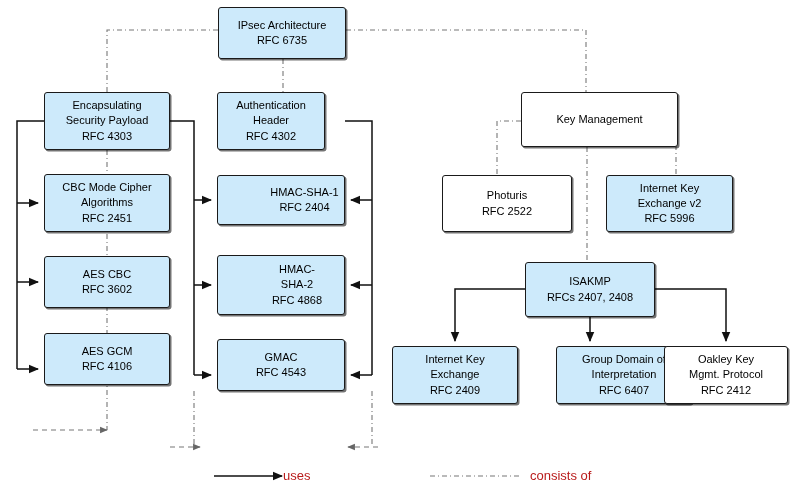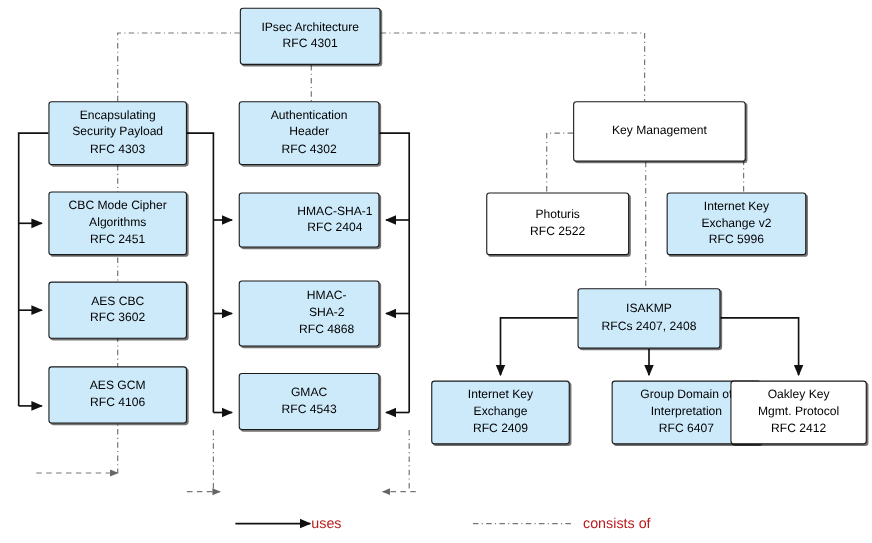--- a/index.html
+++ b/index.html
@@ -73,41 +73,41 @@
     </g>
 
     <g>
       <path d="M430,476 L520,476" stroke="#777" stroke-width="1.1" fill="none" stroke-dasharray="5,3,1,3"></path>
     </g>
   </svg>
 
   <div id="nodes">
       <div class="node blue" style="left: 218px; top: 7px; width: 128px; height: 52px;">
         <span class="ln">IPsec Architecture</span>
-        <span class="ln">RFC 4301</span>
+        <span class="ln">RFC 6735</span>
       </div>
       <div class="node blue" style="left: 44px; top: 92px; width: 126px; height: 58px;">
         <span class="ln">Encapsulating</span>
         <span class="ln">Security Payload</span>
         <span class="ln">RFC 4303</span>
       </div>
       <div class="node blue" style="left: 44px; top: 174px; width: 126px; height: 58px;">
         <span class="ln">CBC Mode Cipher</span>
         <span class="ln">Algorithms</span>
         <span class="ln">RFC 2451</span>
       </div>
       <div class="node blue" style="left: 44px; top: 256px; width: 126px; height: 52px;">
         <span class="ln">AES CBC</span>
         <span class="ln">RFC 3602</span>
       </div>
       <div class="node blue" style="left: 44px; top: 333px; width: 126px; height: 52px;">
         <span class="ln">AES GCM</span>
         <span class="ln">RFC 4106</span>
       </div>
-      <div class="node blue" style="left: 217px; top: 92px; width: 128px; height: 58px;">
+      <div class="node blue" style="left: 217px; top: 92px; width: 108px; height: 58px;">
         <span class="ln">Authentication</span>
         <span class="ln">Header</span>
         <span class="ln">RFC 4302</span>
       </div>
       <div class="node blue" style="left: 217px; top: 175px; width: 128px; height: 50px; padding-left: 47px;">
         <span class="ln">HMAC-SHA-1</span>
         <span class="ln">RFC 2404</span>
       </div>
       <div class="node blue" style="left: 217px; top: 255px; width: 128px; height: 60px; padding-left: 32px;">
         <span class="ln">HMAC-</span>

